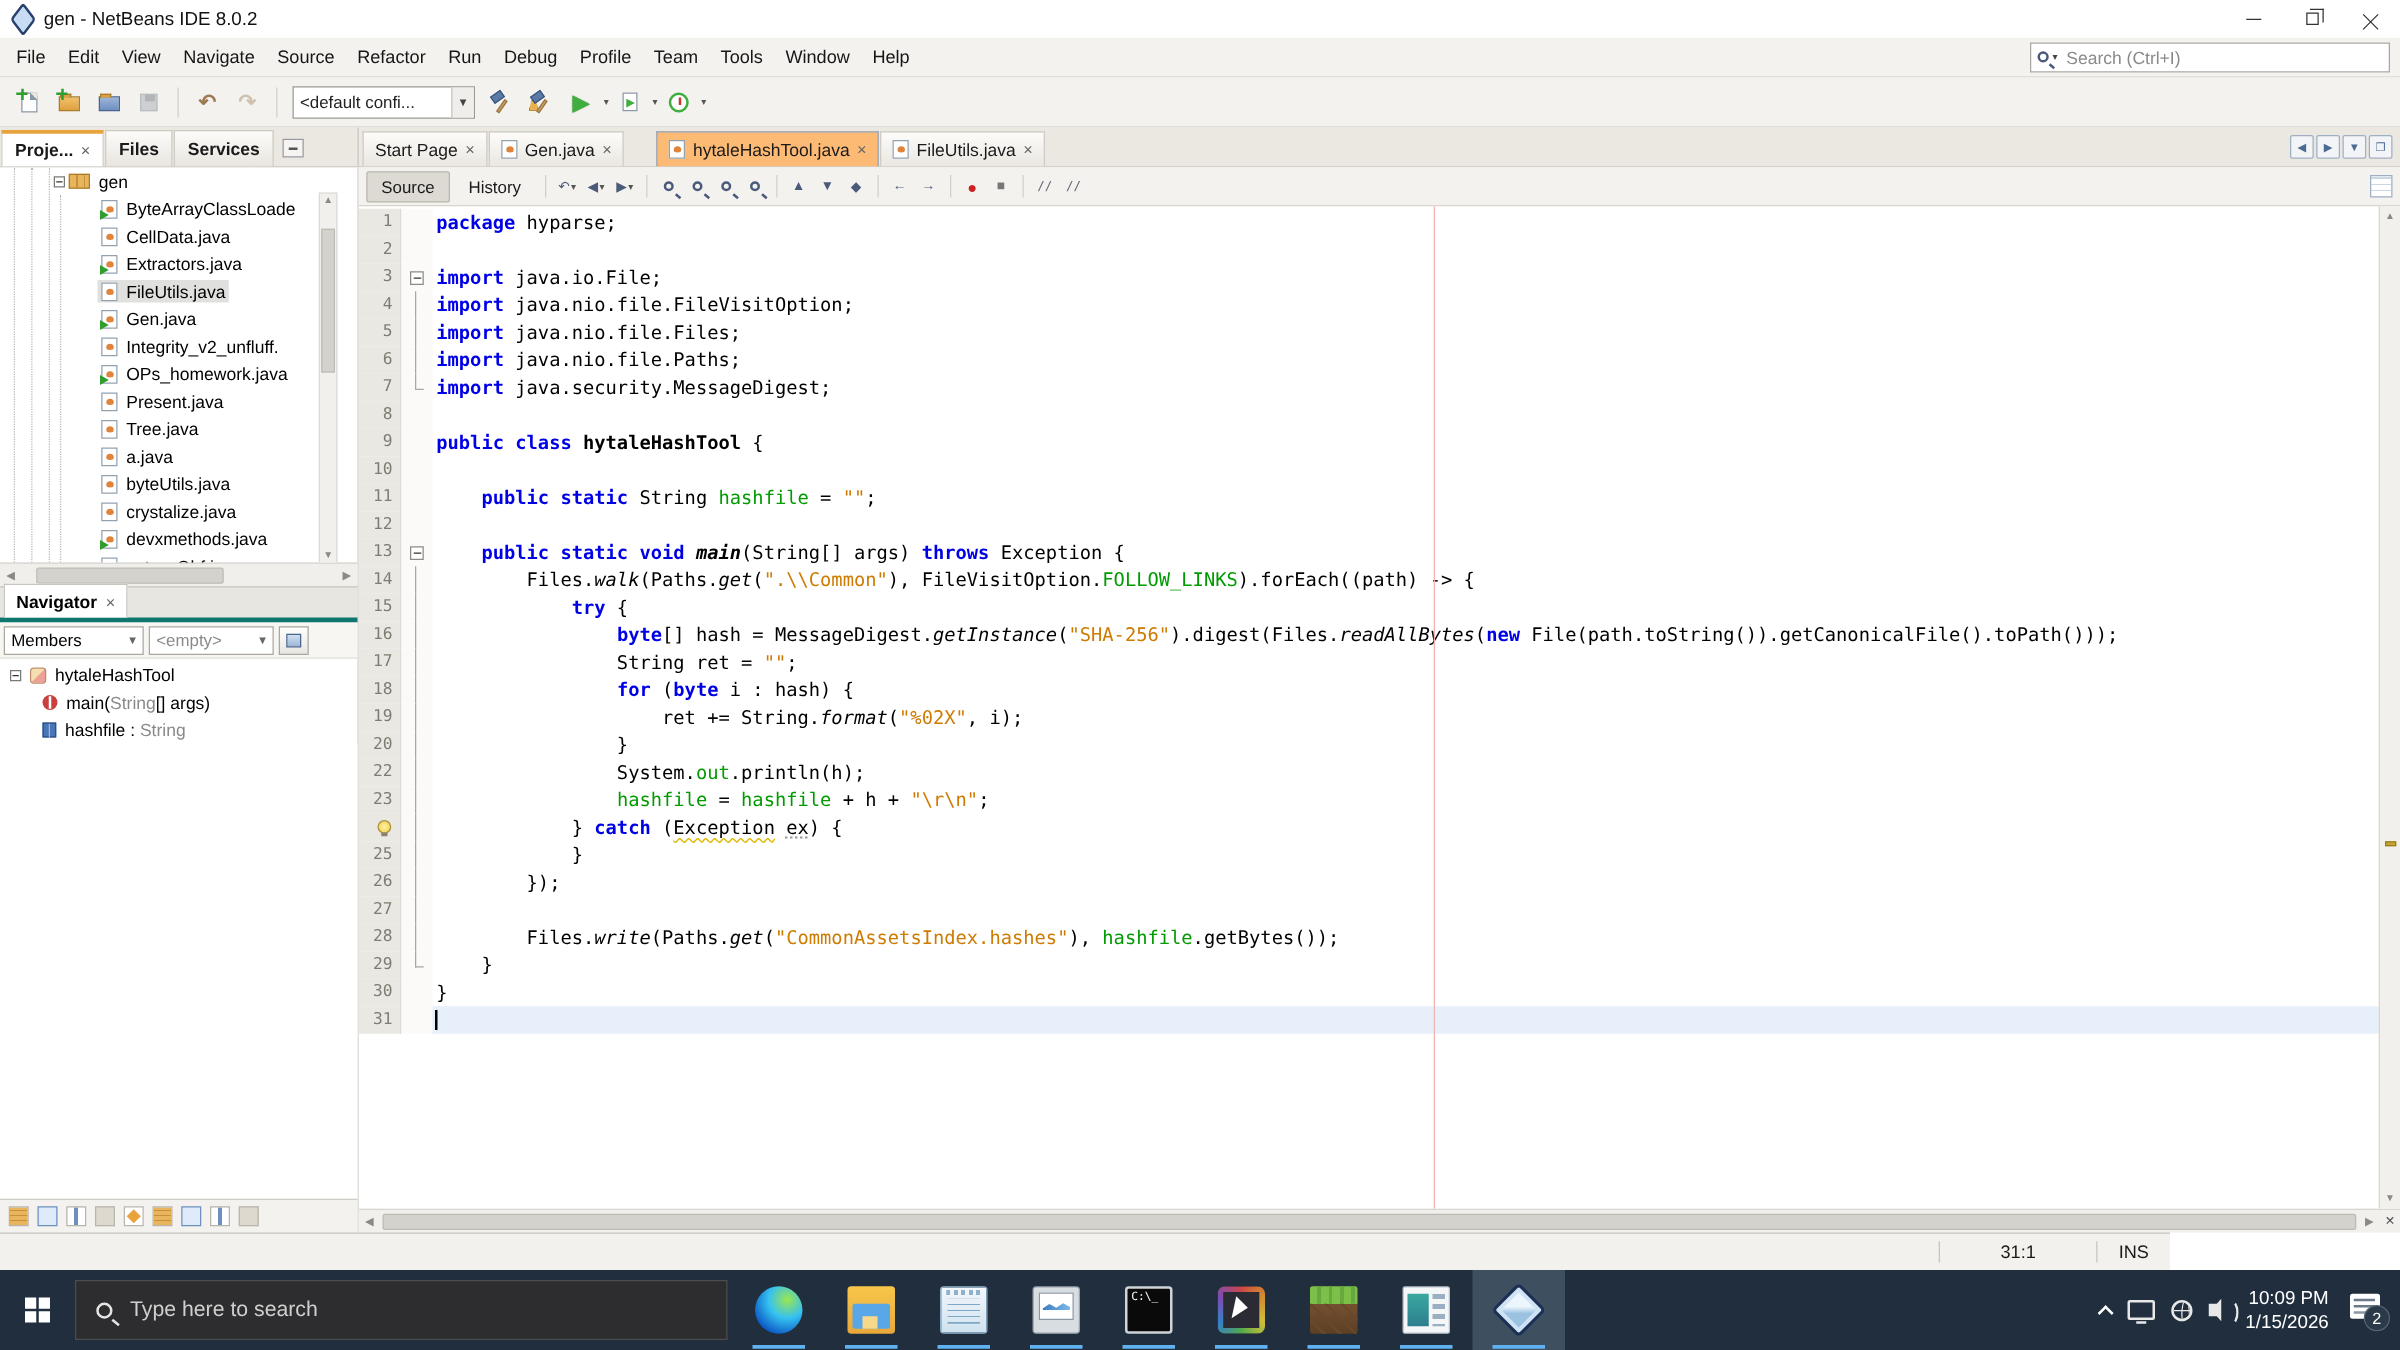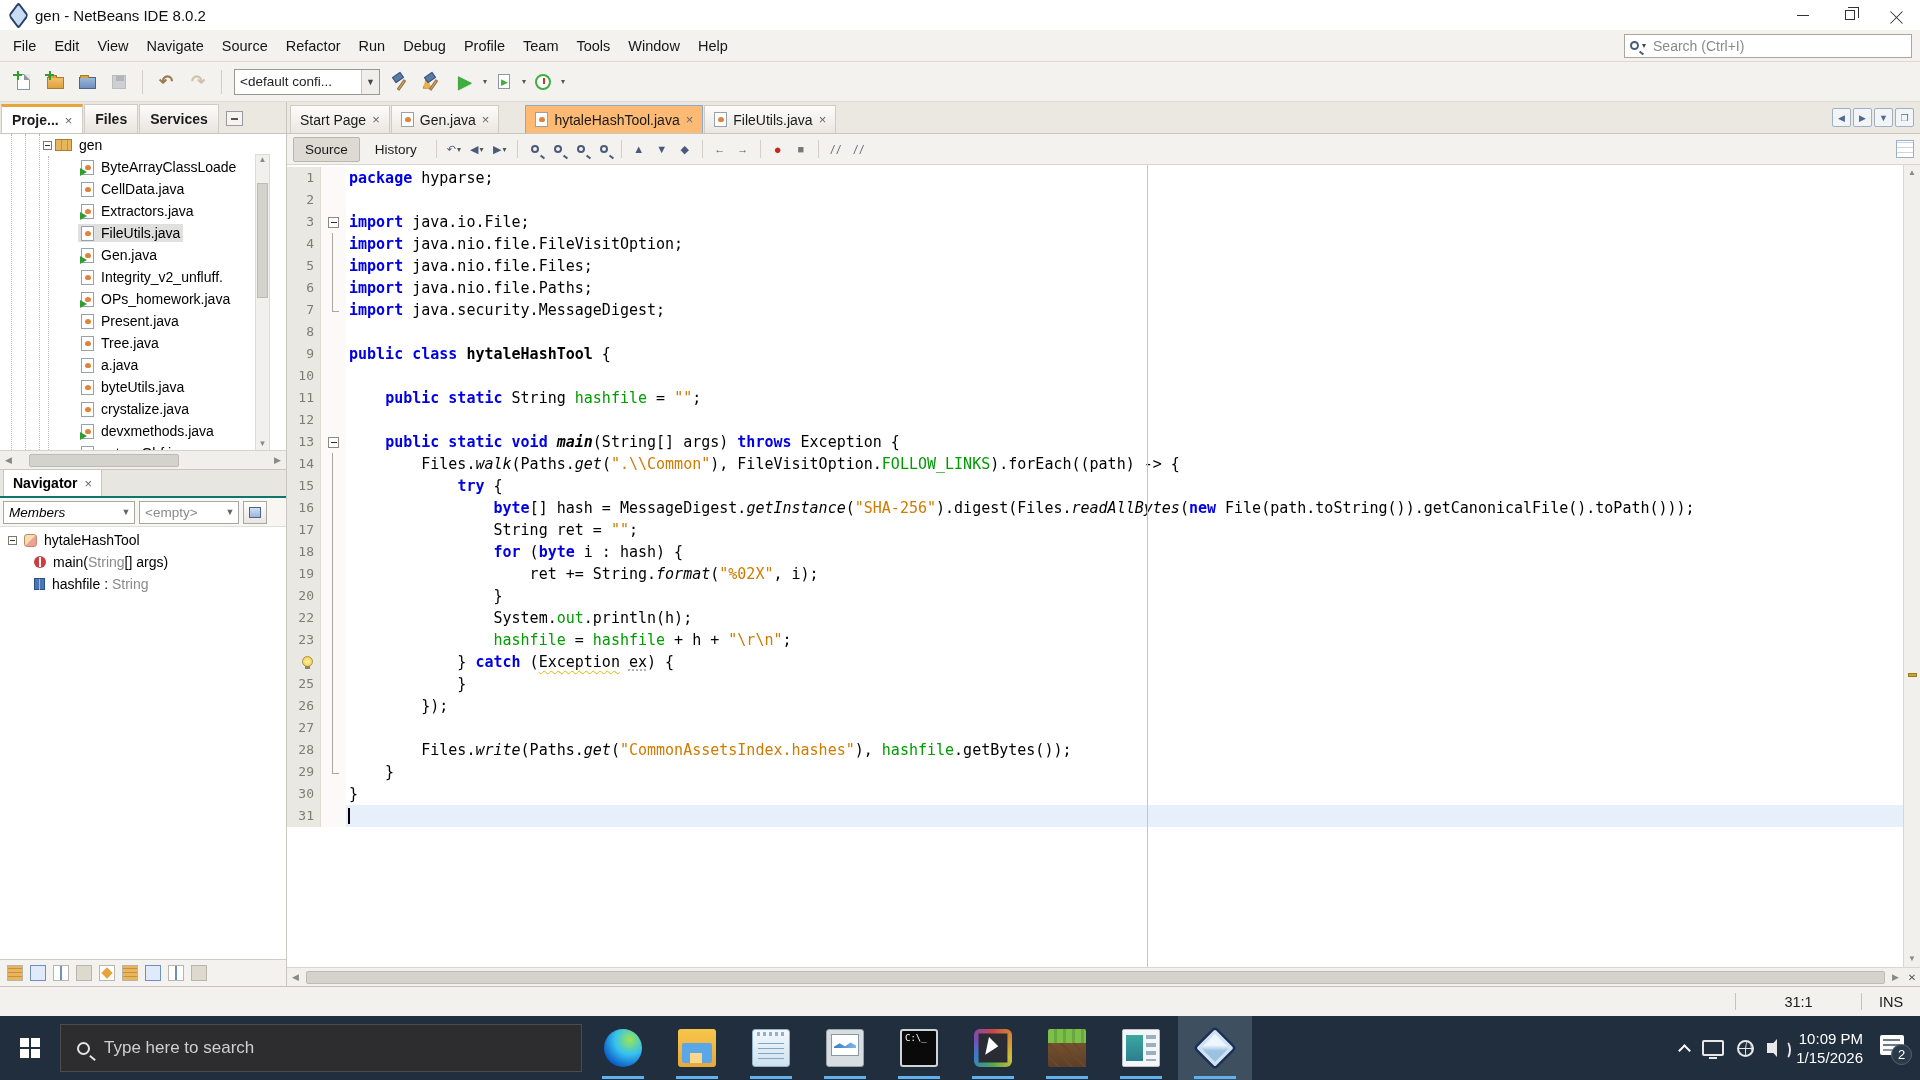--- a/index.html
+++ b/index.html
@@ -82,27 +82,27 @@
   .pkg{width:17px;height:12px;background:repeating-linear-gradient(90deg,#e8b45c 0 5px,#c8903a 5px 6px),#e8b45c;border:1px solid #a87e2e;flex:none;}
   
   #tree-hscroll{height:19px;background:#f0efec;border-top:1px solid #d5d3cd;display:flex;align-items:center;}
   .sarrow{width:17px;height:17px;display:flex;align-items:center;justify-content:center;font-size:9px;color:#8a8a84;}
   .hthumb{height:13px;background:#d4d2cc;border:1px solid #bdbbb4;border-radius:2px;}
   #tree-vscroll{position:absolute;right:16px;top:20px;width:15px;height:300px;background:#f1f0ed;border:1px solid #dddbd5;}
   #tree-vscroll .vtop,#tree-vscroll .vbot{position:absolute;left:0;width:13px;height:14px;text-align:center;font-size:8px;color:#8a8a84;}
   #tree-vscroll .vtop{top:0;} #tree-vscroll .vbot{bottom:0;}
   #tree-vthumb{position:absolute;left:1px;top:28px;width:11px;height:115px;background:#d4d2cc;border:1px solid #bdbbb4;}
   
-  #nav-header{height:29px;background:#e8e6e1;border-top:1px solid #c9c6bf;border-bottom:2px solid #0f766e;display:flex;align-items:flex-end;}
+  #nav-header{height:29px;background:#e8e6e1;border-top:1px solid #c9c6bf;border-bottom:4px solid #0f766e;display:flex;align-items:flex-end;}
   .nav-tab{height:27px;background:#fff;border:1px solid #c9c6bf;border-bottom:none;margin-left:3px;padding:0 9px;font-weight:bold;font-size:14px;display:flex;align-items:center;gap:7px;}
   #nav-combos{height:29px;display:flex;align-items:center;gap:4px;padding:0 3px;background:#f7f6f3;border-bottom:1px solid #e0ded8;}
   .ncombo{height:23px;border:1px solid #aaa79f;background:#fff;display:flex;align-items:center;font-size:13.5px;}
   .ncombo .val{flex:1;padding-left:5px;white-space:nowrap;overflow:hidden;}
   .ncombo .cdd{width:16px;text-align:center;font-size:9px;color:#666;}
-  #nav-combo-members{width:132px;font-style:italic;}
+  #nav-combo-members{width:112px;}
   #nav-combo-empty{width:100px;color:#8a8a8a;}
   .navbtn{width:24px;height:23px;border:1px solid #aaa79f;background:linear-gradient(#fff,#e8e6e0);display:flex;align-items:center;justify-content:center;}
   .navbtn .gridic{width:12px;height:11px;border:1px solid #4a648e;background:linear-gradient(#cfe0f2,#9db6d8);}
   #nav-tree{font-size:14px;position:relative;padding-top:2px;}
   .nrow{height:22px;display:flex;align-items:center;gap:7px;white-space:nowrap;}
   .cls-ic{width:13px;height:13px;border-radius:3px;background:linear-gradient(135deg,#f6dfae 48%,#ee9f96 52%);border:1px solid #c08a6a;flex:none;}
   .mth-ic{width:12px;height:12px;border-radius:50%;background:#c9403f;position:relative;flex:none;}
   .mth-ic::before{content:"";position:absolute;left:5px;top:1px;width:2px;height:10px;background:#fff;}
   .fld-ic{width:11px;height:12px;background:#4876b6;border:1px solid #2c4f84;position:relative;flex:none;}
   .fld-ic::before{content:"";position:absolute;left:4px;top:0;width:1px;height:11px;background:#9db8dd;}
@@ -152,21 +152,21 @@
   .hi{text-decoration:underline dotted #999;text-underline-offset:3px;}
   #margin-line{position:absolute;left:860px;top:0;bottom:0;width:1px;background:#f2b2ae;}
   #ed-vscroll{position:absolute;right:0;top:0;bottom:0;width:17px;background:#f1f0ed;border-left:1px solid #d8d6d0;}
   #ed-vscroll .vtop,#ed-vscroll .vbot{position:absolute;left:0;width:16px;height:16px;text-align:center;font-size:8px;color:#8a8a84;line-height:16px;}
   #ed-vscroll .vtop{top:0;} #ed-vscroll .vbot{bottom:0;}
   #stripe-mark{position:absolute;right:3px;top:508px;width:9px;height:4px;background:#c8a52e;border:1px solid #9a7d1e;}
   #ed-hscroll{height:19px;background:#f1f0ed;border-top:1px solid #d8d6d0;display:flex;align-items:center;}
   #ed-hthumb{height:13px;background:#d4d2cc;border:1px solid #bdbbb4;border-radius:2px;flex:1;margin:0 2px;}
   #hs-close{width:16px;height:16px;font-size:10px;color:#555;display:flex;align-items:center;justify-content:center;}
   
-  #statusbar{position:absolute;top:986px;left:0;width:1920px;height:30px;background:#f2f1ed;border-top:1px solid #c6c3bc;display:flex;align-items:center;font-size:14.5px;color:#1a1a1a;}
+  #statusbar{position:absolute;top:986px;left:0;width:1736px;height:30px;background:#f2f1ed;border-top:1px solid #c6c3bc;display:flex;align-items:center;font-size:14.5px;color:#1a1a1a;}
   .ssep{width:1px;height:17px;background:#c6c3bc;}
   #status-caret{width:125px;text-align:center;}
   #status-mode{width:58px;text-align:center;}
   #status-spacer{flex:1;}
   
   #taskbar{position:absolute;top:1016px;left:0;width:1920px;height:64px;background:#202e3e;display:flex;align-items:center;}
   #start-btn{width:60px;height:64px;display:flex;align-items:center;justify-content:center;}
   .winlogo{width:20px;height:20px;display:grid;grid-template-columns:9px 9px;grid-template-rows:9px 9px;gap:2px;}
   .winlogo span{background:#fff;}
   #task-search{width:522px;height:48px;background:#2d2d2f;border:1px solid #4c4c4e;display:flex;align-items:center;gap:14px;padding-left:16px;color:#cfcfcf;font-size:17px;}

